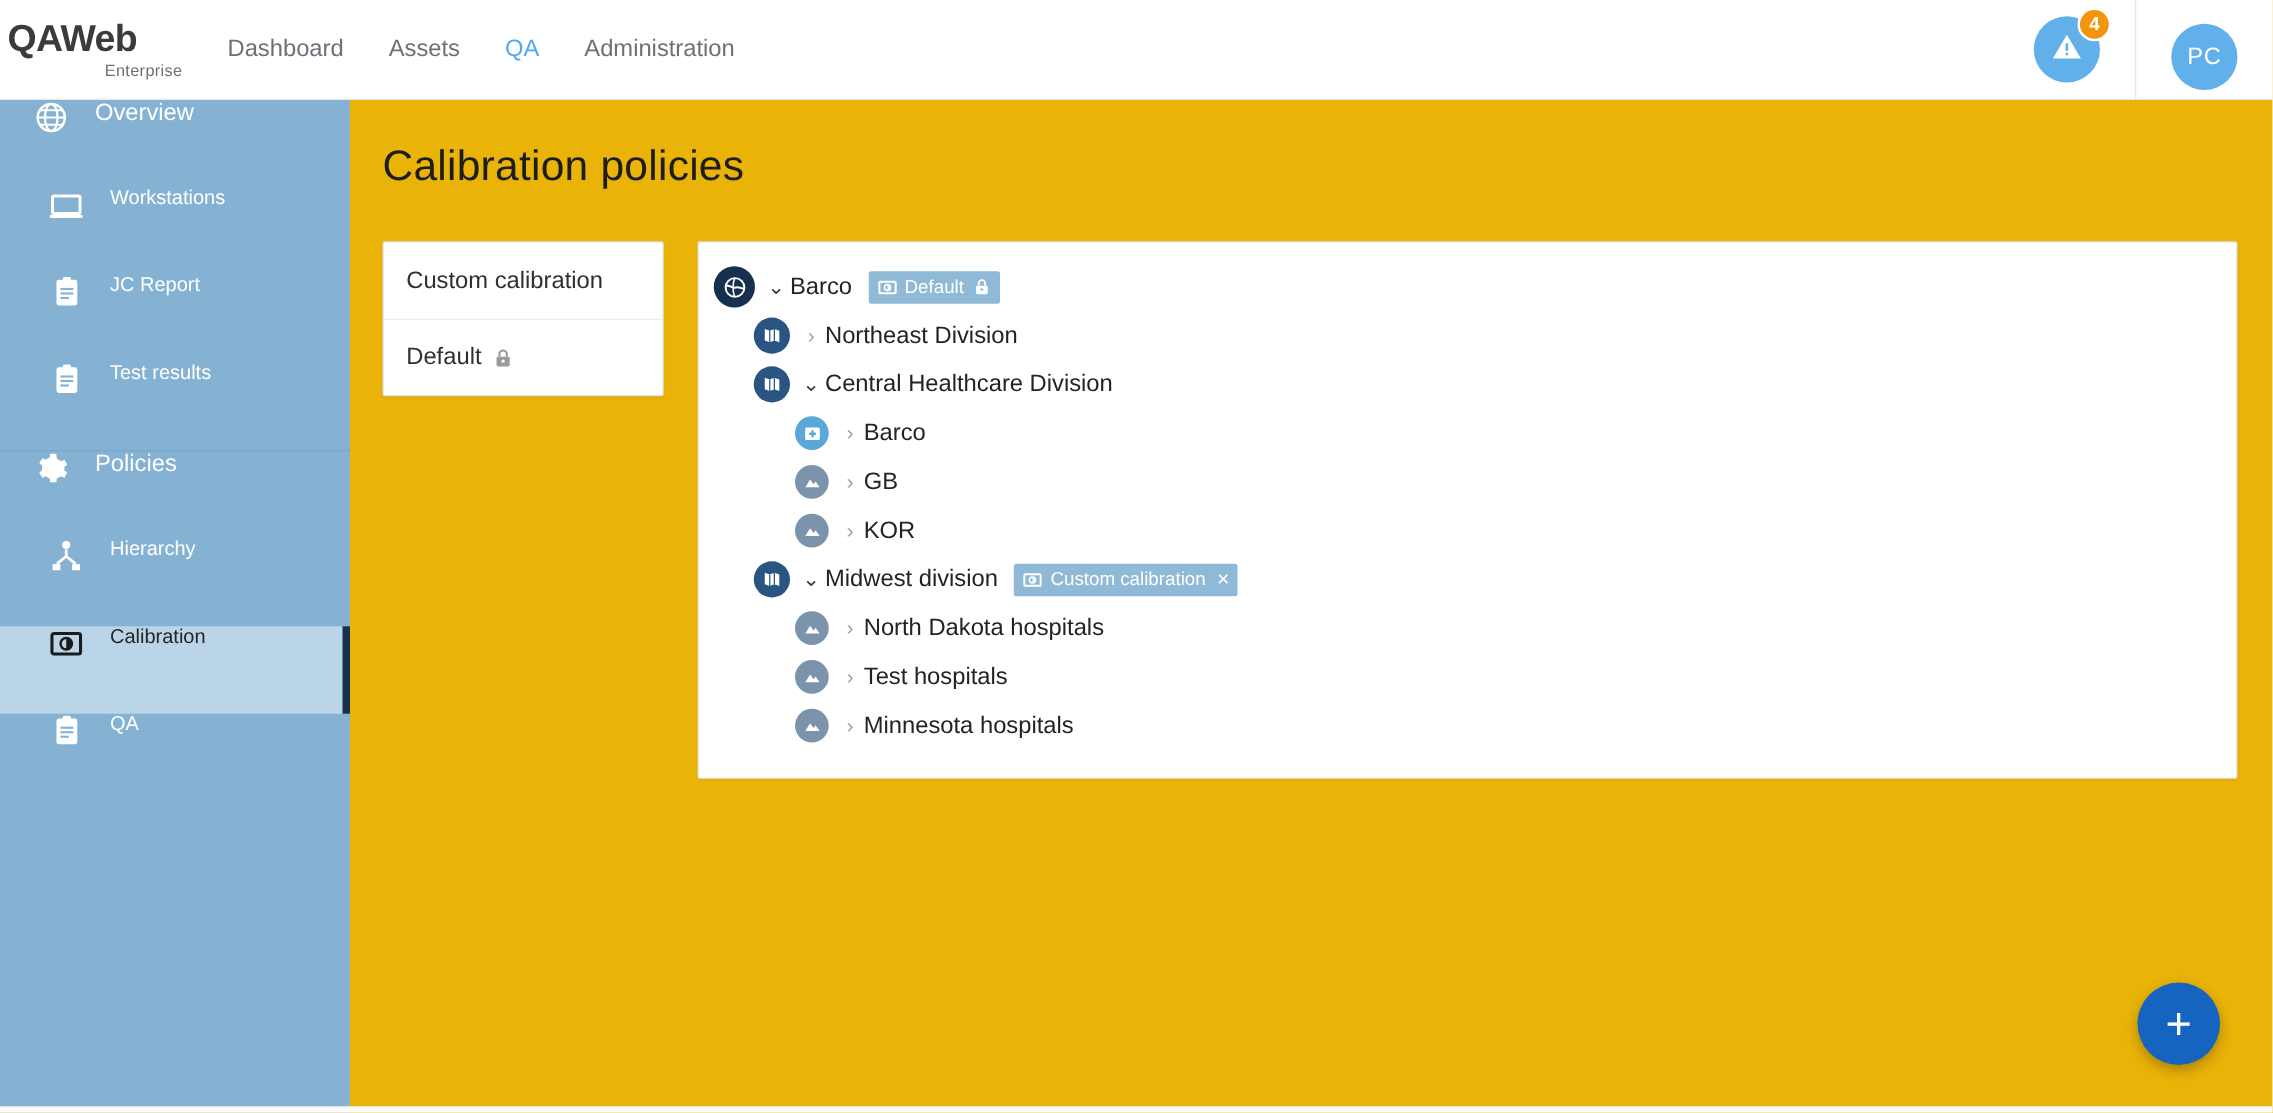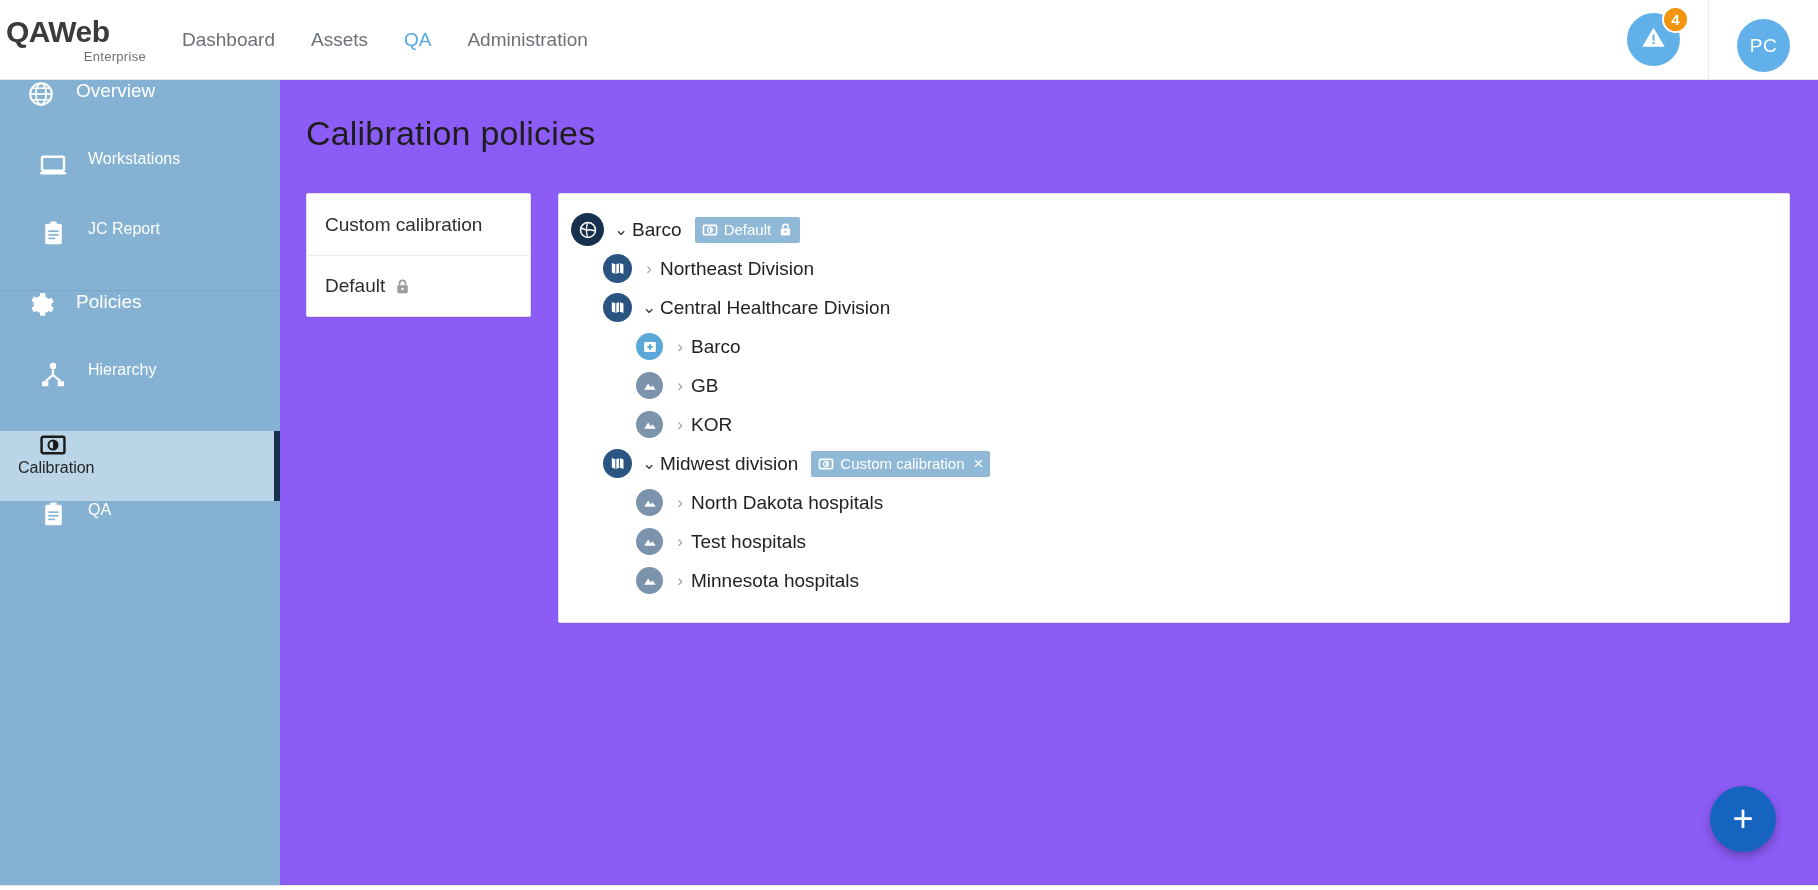--- a/index.html
+++ b/index.html
@@ -62,31 +62,31 @@
   .side-item {
     position: relative; height: 70px; display: flex; align-items: flex-start;
     padding-left: 18px; color: #ffffff; font-size: 19px; cursor: pointer;
   }
   .side-item .s-icon {
     width: 46px; min-width: 46px; display: flex; align-items: center; justify-content: center;
     margin-right: 12px;
   }
   .side-item.indent .s-icon { margin-left: 12px; }
   .side-item.indent { font-size: 16px; }
-  .side-item.active { background: #b9d5e7; color: #252525; flex-direction: column; }
+  .side-item.active { background: #b9d5e7; color: #252525; }
   .side-item.active .accent {
     position: absolute; right: 0; top: 0; width: 6px; height: 100%;
     background: #17304e;
   }
   .side-divider { height: 1px; background: #7aa7c8; margin: 0; }
 
   
   .content {
     position: absolute; left: 280px; top: 80px; width: 1538px; height: 810px;
-    background: #8b5cf6; overflow: hidden;
+    background: #eab308; overflow: hidden;
   }
   .page-title {
     font-size: 34px; color: #1d1d1d; font-weight: normal;
     margin: 34px 0 0 26px; letter-spacing: .2px;
   }
 
   .panels { display: flex; margin: 40px 0 0 26px; align-items: flex-start; }
 
   .policy-card {
     width: 225px; background: #ffffff; border: 1px solid #e2e2e2; border-radius: 2px;
@@ -213,20 +213,32 @@
       <span class="s-icon">
         <svg width="27" height="27" viewBox="0 0 24 24">
           <rect x="4.6" y="3.4" width="14.8" height="18.2" rx="1.7" fill="#ffffff"></rect>
           <rect x="9.1" y="1.4" width="5.8" height="3.6" rx="1.1" fill="#ffffff"></rect>
           <rect x="7.4" y="9.2" width="9.2" height="1.5" fill="#85b2d3"></rect>
           <rect x="7.4" y="12.4" width="9.2" height="1.5" fill="#85b2d3"></rect>
           <rect x="7.4" y="15.6" width="6" height="1.5" fill="#85b2d3"></rect>
         </svg>
       </span>
       <span>JC Report</span>
+    </div>
+    <div class="side-item indent">
+      <span class="s-icon">
+        <svg width="27" height="27" viewBox="0 0 24 24">
+          <rect x="4.6" y="3.4" width="14.8" height="18.2" rx="1.7" fill="#ffffff"></rect>
+          <rect x="9.1" y="1.4" width="5.8" height="3.6" rx="1.1" fill="#ffffff"></rect>
+          <rect x="7.4" y="9.2" width="9.2" height="1.5" fill="#85b2d3"></rect>
+          <rect x="7.4" y="12.4" width="9.2" height="1.5" fill="#85b2d3"></rect>
+          <rect x="7.4" y="15.6" width="6" height="1.5" fill="#85b2d3"></rect>
+        </svg>
+      </span>
+      <span>Test results</span>
     </div>
     <div class="side-divider"></div>
     <div class="side-item">
       <span class="s-icon">
         <svg width="29" height="29" viewBox="0 0 24 24">
           <path fill="#ffffff" d="M12 8.2a3.8 3.8 0 1 0 0 7.6 3.8 3.8 0 0 0 0-7.6zm9 3.8c0-.6-.05-1.1-.14-1.65l2.1-1.6-2.1-3.6-2.5 1a8.9 8.9 0 0 0-2.85-1.65L15.2.9h-4.4l-.3 2.6c-1.05.3-2 .85-2.85 1.6l-2.5-1-2.1 3.6 2.1 1.6c-.1.55-.15 1.1-.15 1.7s.05 1.15.15 1.7l-2.1 1.6 2.1 3.6 2.5-1c.85.75 1.8 1.3 2.85 1.6l.3 2.6h4.4l.3-2.6c1.05-.3 2-.85 2.85-1.6l2.5 1 2.1-3.6-2.1-1.6c.09-.55.14-1.1.14-1.7z" transform="scale(.93) translate(.9 .9)"></path>
         </svg>
       </span>
       <span>Policies</span>
     </div>

